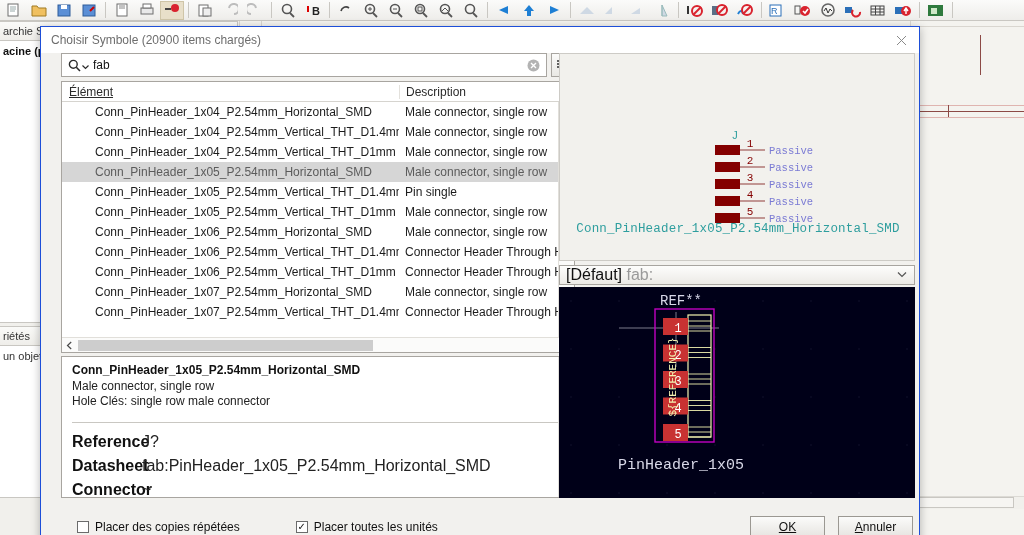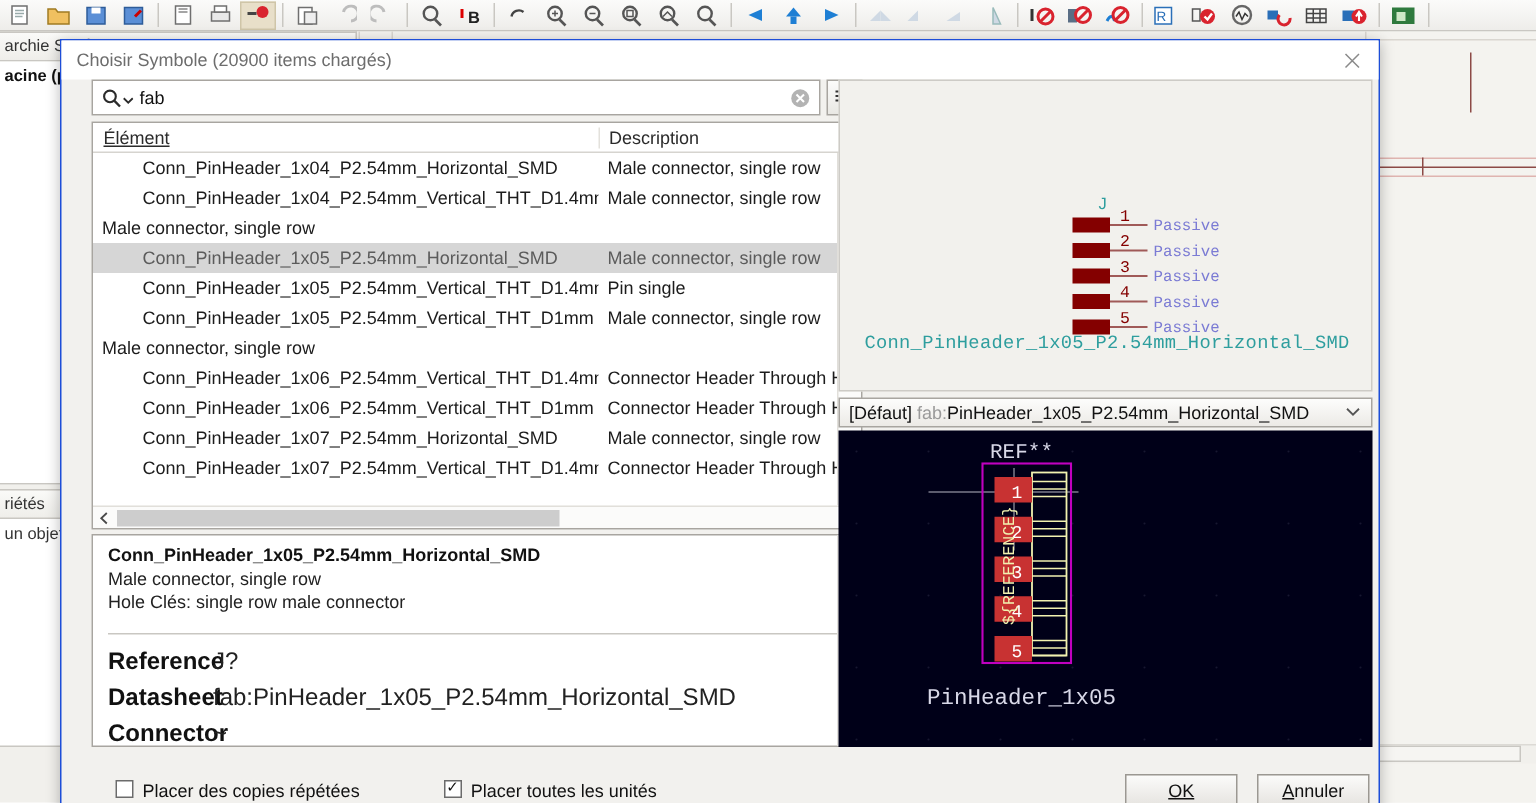--- a/index.html
+++ b/index.html
@@ -213,41 +213,41 @@
   #symbol-preview {
     position: absolute; left: 0; top: 0; width: 356px; height: 208px;
     background: #f2f1ed; border: 1px solid #cdcbc6;
     overflow: hidden;
   }
   .sym-svg { position: absolute; left: 0; top: 0; }
   #fp-select {
     position: absolute; left: 0; top: 212px; width: 356px; height: 20px;
     background: linear-gradient(#fdfdfc,#eceae6);
     border: 1px solid #a8a5a0;
-    display: flex; align-items: center; font-size: 12px;
+    display: flex; align-items: center; font-size: 16px;
     padding-left: 6px; color: #111;
   }
   #fp-default { color: #111; }
   #fp-lib { color: #9a9a9a; }
   #fp-name { color: #111; }
   #fp-caret {
     margin-left: auto; margin-right: 7px; color: #555; font-size: 9px;
   }
   #fp-preview {
     position: absolute; left: 0; top: 234px; width: 356px; height: 211px;
     background: #000018; overflow: hidden;
   }
 
   
   #bottom-bar {
     position: absolute; left: 0; bottom: 0; width: 880px; height: 32px;
     display: flex; align-items: center; padding: 0 8px;
   }
   .chk {
-    display: flex; font-size: 12px; color: #111;
+    display: flex; align-items: center; font-size: 12px; color: #111;
     margin-right: 28px;
     padding-left: 28px;
   }
   .chk-box {
     width: 12px; height: 12px; background: #fff;
     border: 1px solid #6b6b6b; margin-right: 6px;
     display: flex; align-items: center; justify-content: center;
     font-size: 10px; line-height: 1; color: #111;
   }
   .dlg-btn {
@@ -576,35 +576,37 @@
         <div id="tree-rows-inner">
             <div class="tree-row">
               <div class="tr-name">Conn_PinHeader_1x04_P2.54mm_Horizontal_SMD</div>
               <div class="tr-desc">Male connector, single row</div>
             </div>
             <div class="tree-row">
               <div class="tr-name">Conn_PinHeader_1x04_P2.54mm_Vertical_THT_D1.4mm</div>
               <div class="tr-desc">Male connector, single row</div>
             </div>
             <div class="tree-row">
+              <div class="tr-name">Conn_PinHeader_1x04_P2.54mm_Vertical_THT_D1mm</div>
               <div class="tr-desc">Male connector, single row</div>
             </div>
             <div class="tree-row selected">
               <div class="tr-name">Conn_PinHeader_1x05_P2.54mm_Horizontal_SMD</div>
               <div class="tr-desc">Male connector, single row</div>
             </div>
             <div class="tree-row">
               <div class="tr-name">Conn_PinHeader_1x05_P2.54mm_Vertical_THT_D1.4mm</div>
               <div class="tr-desc">Pin single</div>
             </div>
             <div class="tree-row">
               <div class="tr-name">Conn_PinHeader_1x05_P2.54mm_Vertical_THT_D1mm</div>
               <div class="tr-desc">Male connector, single row</div>
             </div>
             <div class="tree-row">
+              <div class="tr-name">Conn_PinHeader_1x06_P2.54mm_Horizontal_SMD</div>
               <div class="tr-desc">Male connector, single row</div>
             </div>
             <div class="tree-row">
               <div class="tr-name">Conn_PinHeader_1x06_P2.54mm_Vertical_THT_D1.4mm</div>
               <div class="tr-desc">Connector Header Through Hole (</div>
             </div>
             <div class="tree-row">
               <div class="tr-name">Conn_PinHeader_1x06_P2.54mm_Vertical_THT_D1mm</div>
               <div class="tr-desc">Connector Header Through Hole (</div>
             </div>
@@ -711,21 +713,21 @@
             <line x1="180" y1="164" x2="205" y2="164" stroke="#a05a58" stroke-width="1.2"></line>
             <text x="190" y="161" font-family="Liberation Mono, monospace" font-size="11" fill="#840000" text-anchor="middle">5</text>
             <text x="209" y="167.5" font-family="Liberation Mono, monospace" font-size="10.5" fill="#7b7bd4">Passive</text>
           </g>
         <text id="sym-ref" x="175" y="85" font-family="Liberation Sans, sans-serif" font-size="11" fill="#2e9e9e" text-anchor="middle">J</text>
         <text id="sym-caption" x="178" y="178" font-family="Liberation Mono, monospace" font-size="12.5" fill="#2e9e9e" text-anchor="middle" letter-spacing="0.2">Conn_PinHeader_1x05_P2.54mm_Horizontal_SMD</text>
       </svg>
     </div>
 
     <div id="fp-select">
-      <span id="fp-default">[Défaut]</span>&nbsp;<span id="fp-lib">fab:</span><span id="fp-name">PinHeader_1x05_P2.54mm_Horizontal_SMD</span>
+      <span id="fp-default">[Défaut]</span>&nbsp;<span id="fp-lib">fab:</span>
       <span id="fp-caret">
         <svg width="10" height="7" viewBox="0 0 10 7">
             <path d="M1 1.5L5 5.5 9 1.5" fill="none" stroke="#555" stroke-width="1.2"></path>
           </svg>
       </span>
     </div>
 
     <div id="fp-preview">
       <svg width="356" height="211" viewBox="0 0 356 211">
 

